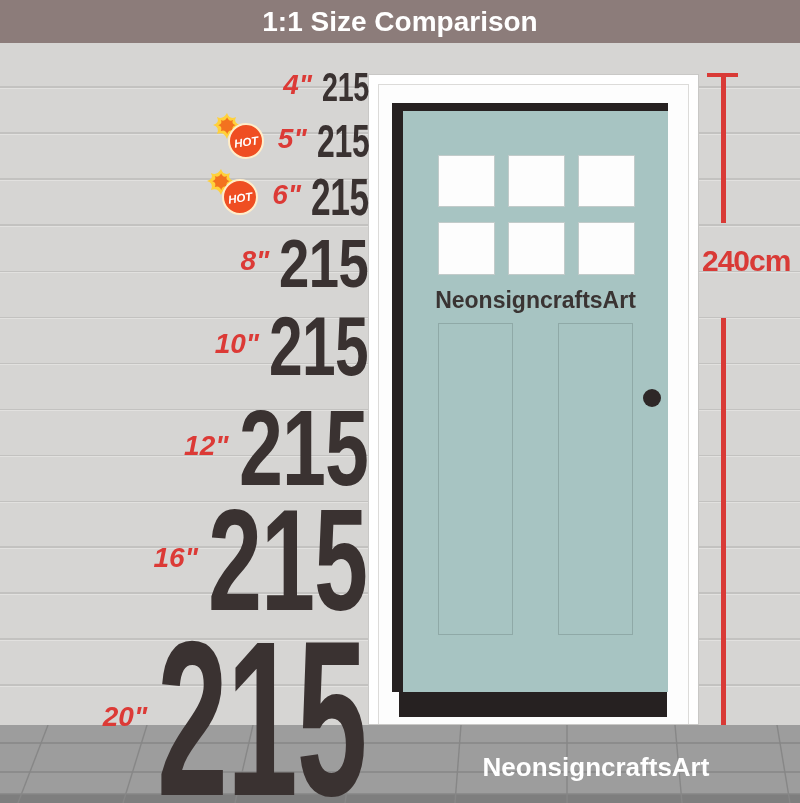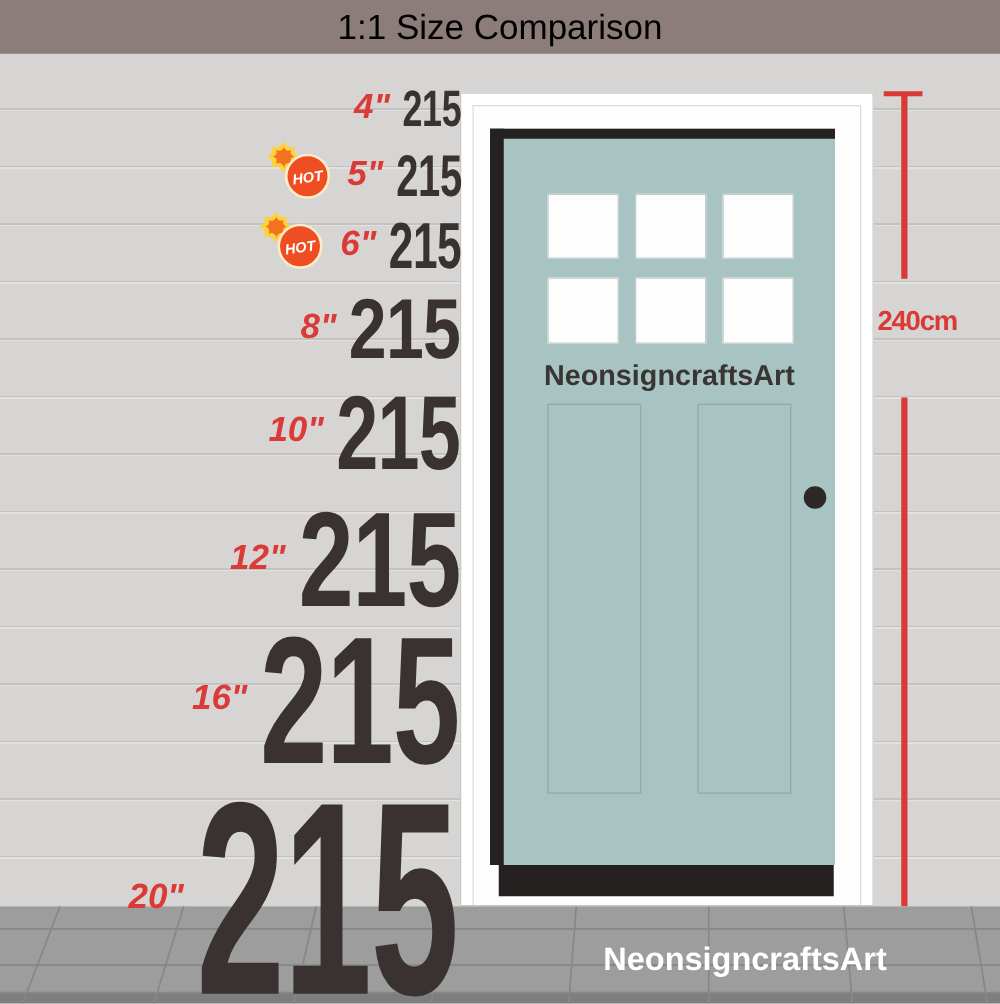--- a/index.html
+++ b/index.html
@@ -8,21 +8,21 @@
     font-family:"Liberation Sans",sans-serif;
     background:#d6d5d3;
   }
   
   .header{
     position:absolute;left:0;top:0;width:800px;height:43px;
     background:#8c7c7a;display:flex;align-items:center;justify-content:center;
     z-index:7;
   }
   .header .title{
-    color:#000000;font-size:28px;font-weight:normal;letter-spacing:0;
+    color:#ffffff;font-size:28px;font-weight:bold;letter-spacing:0;
   }
   
   .wall{
     position:absolute;left:0;top:43px;width:800px;height:682px;
     background-image:repeating-linear-gradient(
       to bottom,
       #d6d5d3 0px, #d6d5d3 43.5px,
       #c3c2c0 43.5px, #c3c2c0 45px,
       #e2e1df 45px, #e2e1df 46px,
       #d6d5d3 46px, #d6d5d3 45.4px
@@ -71,21 +71,21 @@
     border-radius:50%;background:#2e2727;z-index:4;
   }
   
   .measure-cap{
     position:absolute;left:707px;top:73px;width:31px;height:4px;background:#d93a36;z-index:3;
   }
   .measure-line-top{
     position:absolute;left:721px;top:75px;width:5px;height:148px;background:#d93a36;z-index:3;
   }
   .measure-label{
-    position:absolute;left:702px;top:246px;font-size:22px;font-weight:bold;
+    position:absolute;left:702px;top:246px;font-size:30px;font-weight:bold;
     color:#d93a36;line-height:1;z-index:3;letter-spacing:-1px;
   }
   .measure-line-bottom{
     position:absolute;left:721px;top:318px;width:5px;height:407px;background:#d93a36;z-index:3;
   }
   
   .size-row{
     position:absolute;right:430px;display:flex;align-items:center;gap:10px;z-index:6;
   }
   .hot{position:relative;top:-5px;flex:none;line-height:0;}

